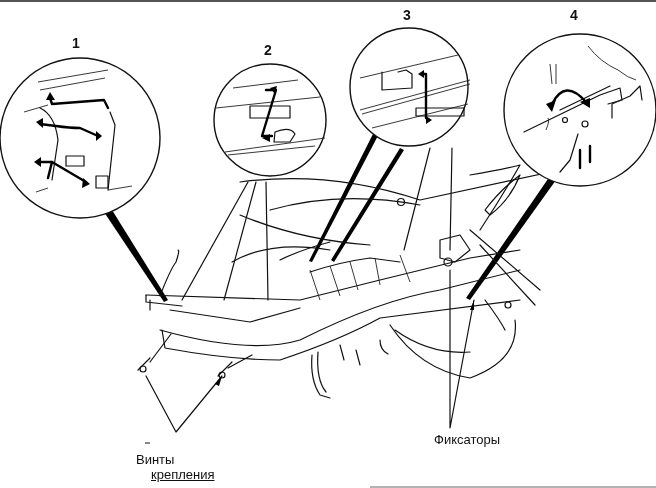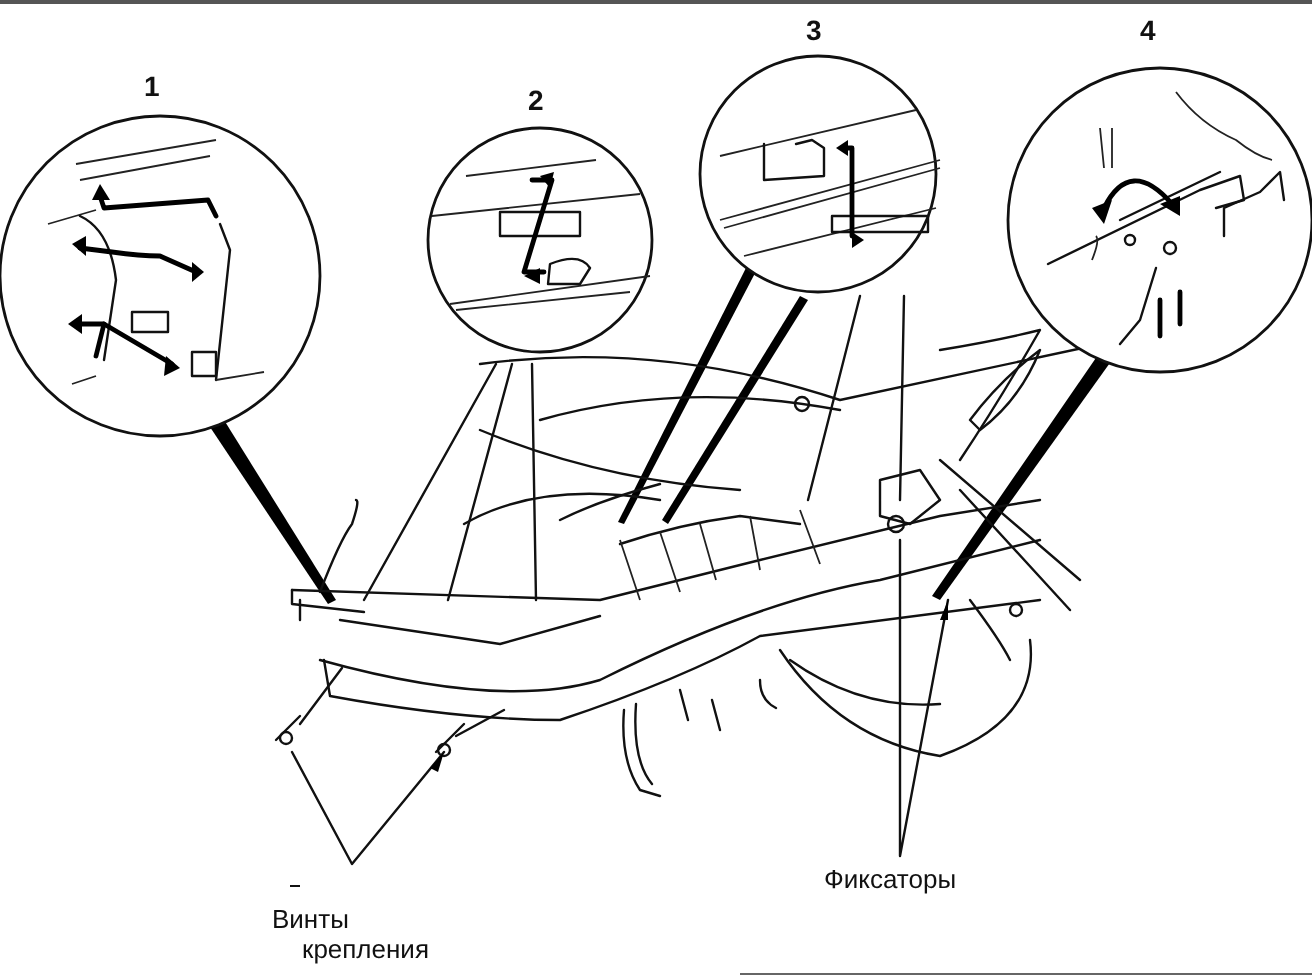--- a/index.html
+++ b/index.html
@@ -137,15 +137,15 @@
       <path class="bold" d="M580,150 L580,168 M590,146 L590,162"></path>
     </g>
   </svg>
 
   <span class="lbl num" style="left:72px;top:36px;">1</span>
   <span class="lbl num" style="left:264px;top:43px;">2</span>
   <span class="lbl num" style="left:403px;top:8px;">3</span>
   <span class="lbl num" style="left:570px;top:8px;">4</span>
 
   <span class="lbl" style="left:136px;top:452px;">Винты</span>
-  <span class="lbl" style="left:151px;top:467px;">крепления</span>
-  <span class="lbl" style="left:412px;top:432px;">Фиксаторы</span>
+  <span class="lbl" style="left:151px;top:467px;text-decoration:underline;">крепления</span>
+  <span class="lbl" style="left:434px;top:432px;">Фиксаторы</span>
 </div>
 
 </body></html>

